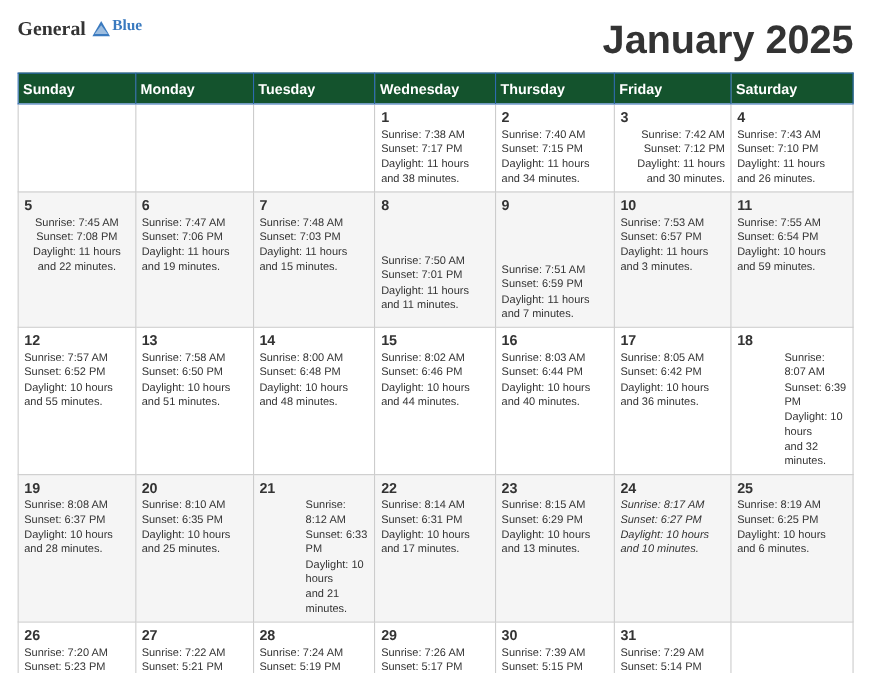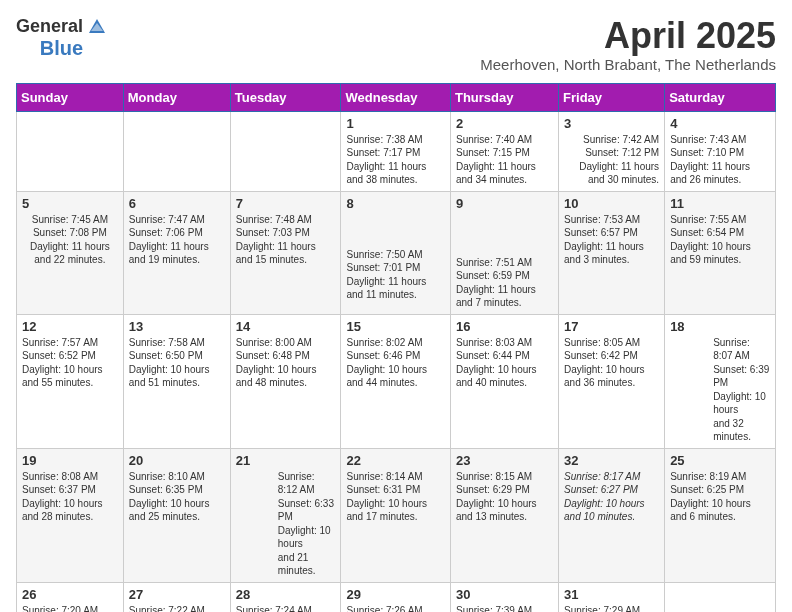--- a/index.html
+++ b/index.html
@@ -11,35 +11,35 @@
       padding: 16px;
     }
     .header {
       display: flex;
       justify-content: space-between;
       align-items: flex-start;
       margin-bottom: 10px;
     }
     .logo {
       display: flex;
-      flex-direction: column;
-      align-items: center;
+      align-items: flex-start;
+      font-family: Liberation Serif, serif;
     }
     .logo-text {
       display: flex;
       align-items: center;
       gap: 2px;
     }
     .logo-general {
       font-size: 18px;
       font-weight: bold;
       color: #333;
     }
     .logo-blue {
-      font-size: 20px;
+      font-size: 14px;
       font-weight: bold;
       color: #3a7abf;
     }
     .logo-icon {
       width: 20px;
       height: 20px;
       margin-left: 2px;
     }
     .title-area {
       text-align: right;
@@ -53,21 +53,21 @@
     .location-title {
       font-size: 15px;
       color: #555;
     }
     .calendar {
       width: 100%;
       border-collapse: collapse;
       border: 1px solid #ccc;
     }
     .calendar th {
-      background-color: #a21caf;
+      background-color: #14532d;
       color: #fff;
       font-size: 13px;
       font-weight: bold;
       padding: 6px 4px;
       text-align: left;
       border: 1px solid #2e6aaf;
     }
     .calendar td {
       vertical-align: top;
       padding: 4px 5px;
@@ -104,22 +104,21 @@
     <div class="logo-text">
       <span class="logo-general">General</span>
       <svg class="logo-icon" viewBox="0 0 20 20">
         <polygon points="10,2 18,16 2,16" fill="#3a7abf"></polygon>
         <polygon points="10,6 16,14 4,14" fill="#fff" opacity="0.5"></polygon>
       </svg>
     </div>
     <span class="logo-blue">Blue</span>
   </div>
   <div class="title-area">
-    <div class="month-title">April 2025</div>
-    <div class="location-title">Meerhoven, North Brabant, The Netherlands</div>
+    <div class="month-title">January 2025</div>
   </div>
 </div>
 
 <table class="calendar">
   <thead>
     <tr>
     <th>Sunday</th>
         <th>Monday</th>
         <th>Tuesday</th>
         <th>Wednesday</th>
@@ -294,21 +293,21 @@
 and 17 minutes.</div>
         </td>
         <td>
           <span class="day-num">23</span>
           <div class="day-info" style="white-space: pre-line;">Sunrise: 8:15 AM
 Sunset: 6:29 PM
 Daylight: 10 hours
 and 13 minutes.</div>
         </td>
         <td>
-          <span class="day-num">32</span>
+          <span class="day-num">24</span>
           <div class="day-info" style="white-space: pre-line; font-style: italic;">Sunrise: 8:17 AM
 Sunset: 6:27 PM
 Daylight: 10 hours
 and 10 minutes.</div>
         </td>
         <td>
           <span class="day-num">25</span>
           <div class="day-info" style="white-space: pre-line;">Sunrise: 8:19 AM
 Sunset: 6:25 PM
 Daylight: 10 hours

